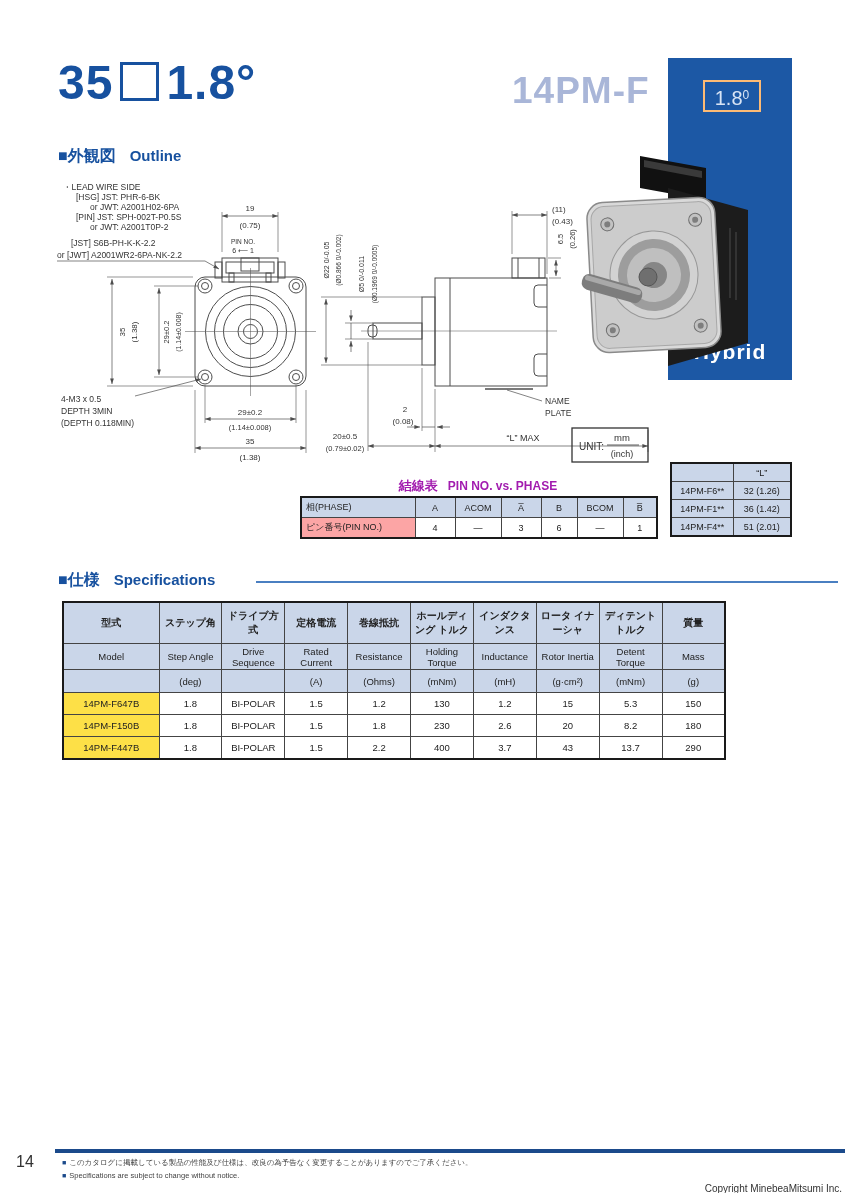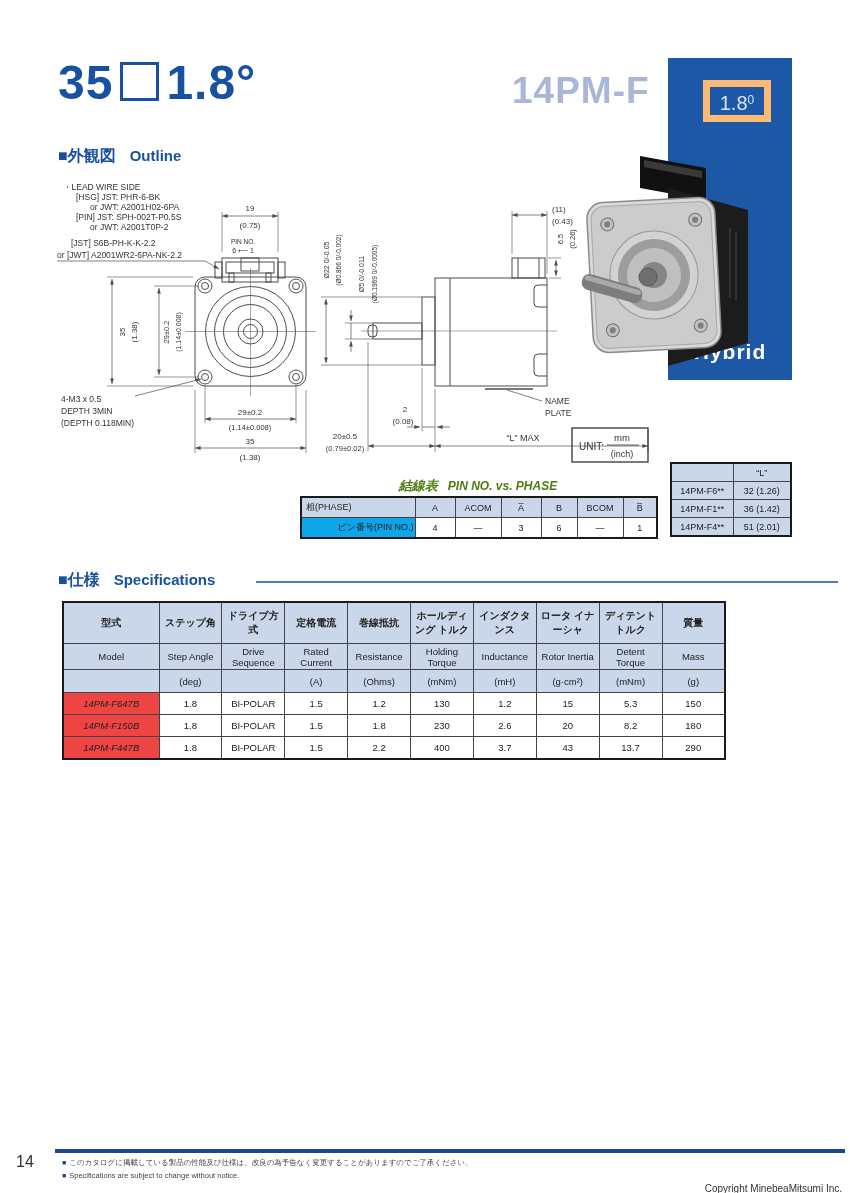--- a/index.html
+++ b/index.html
@@ -3,54 +3,54 @@
 <meta charset="utf-8">
 <style>
   html,body{margin:0;padding:0;background:#e9e9e9;}
   .page{position:relative;width:850px;height:1193px;background:#ffffff;margin:0 auto;
         font-family:"Liberation Sans",sans-serif;color:#222;overflow:hidden;}
   
   .title{position:absolute;left:58px;top:55px;font-size:48px;font-weight:bold;color:#17519f;letter-spacing:1px;}
   .title .sq{display:inline-block;width:33px;height:33px;border:3px solid #17519f;vertical-align:-2px;margin:0 7px;}
   .series{position:absolute;left:512px;top:70px;font-size:37px;font-weight:bold;color:#a9b6d8;letter-spacing:1px;}
   .panel{position:absolute;left:668px;top:58px;width:124px;height:322px;background:#1c58a5;}
-  .badge{position:absolute;left:35px;top:22px;width:54px;height:28px;border:7px solid #fdba74;
+  .badge{position:absolute;left:35px;top:22px;width:54px;height:28px;border:2px solid #fdba74;
          color:#d8e4f5;font-size:20px;line-height:27px;text-align:center;}
   .badge sup{font-size:12px;vertical-align:6px;}
   .hybrid{position:absolute;left:0;bottom:16px;width:100%;text-align:center;color:#ffffff;
           font-size:21px;font-weight:bold;letter-spacing:1px;}
   
   .sechead{position:absolute;font-size:16px;font-weight:bold;color:#17519f;}
   .sechead .jp{font-size:16px;margin-top:20px;}
   .sechead .en{margin-left:14px;font-size:15px;}
   .specline{position:absolute;left:256px;top:581px;width:582px;height:2px;background:#4a7fc1;}
   
   table{border-collapse:collapse;table-layout:fixed;}
   th,td{border:1px solid #444;font-weight:normal;overflow:hidden;}
   .tbl-outer{border:2px solid #1a1a1a;}
   
-  .pin-title{position:absolute;left:300px;top:476px;width:356px;text-align:center;color:#4d7c0f;font-style:italic;}
+  .pin-title{position:absolute;left:300px;top:476px;width:356px;text-align:center;color:#a21caf;}
   .pin-title .jp{font-size:13px;font-weight:bold;}
   .pin-title .en{font-size:12px;font-weight:bold;margin-left:10px;}
   .pin-table{position:absolute;left:300px;top:496px;width:356px;font-size:9px;}
   .pin-table th{background:#cad6e9;height:17px;text-align:center;}
   .pin-table th:first-child{text-align:left;padding-left:4px;margin-left:12px;}
   .pin-table td{background:#ffffff;height:17px;text-align:center;}
-  .pin-table td:first-child{background:#0ea5e9;text-align:right;padding-left:15px;}
+  .pin-table td:first-child{background:#fca5a5;text-align:left;padding-left:4px;}
   
   .len-table{position:absolute;left:670px;top:462px;width:120px;font-size:9px;}
   .len-table th,.len-table td{background:#cad6e9;height:15px;text-align:center;}
   
   .spec-table{position:absolute;left:62px;top:601px;width:664px;font-size:9.5px;}
   .spec-table th{background:#cad6e9;text-align:center;padding:1px 2px;}
   .spec-table thead tr:nth-child(1) th{font-weight:bold;height:38px;font-size:10px;}
   .spec-table thead tr:nth-child(2) th{height:23px;}
   .spec-table thead tr:nth-child(3) th{height:20px;}
   .spec-table td{background:#ffffff;height:19px;text-align:center;}
-  .spec-table td:first-child{background:#ef4444;font-style:italic;}
+  .spec-table td:first-child{background:#fde047;}
   
   .drawing{position:absolute;left:55px;top:182px;}
   .drawing text{font-family:"Liberation Sans",sans-serif;fill:#333;}
   .motor{position:absolute;left:578px;top:148px;}
   
   .footbar{position:absolute;left:55px;top:1149px;width:790px;height:4px;background:#1b4a8b;}
   .pagenum{position:absolute;left:16px;top:1153px;font-size:16px;color:#333;}
   .note{position:absolute;left:62px;top:1156px;font-size:7.5px;color:#444;line-height:13px;}
   .note .bq{color:#1b4a8b;font-size:7px;margin-right:3px;}
   .copyright{position:absolute;right:8px;top:1155px;font-size:10px;color:#333;margin-top:28px;}

